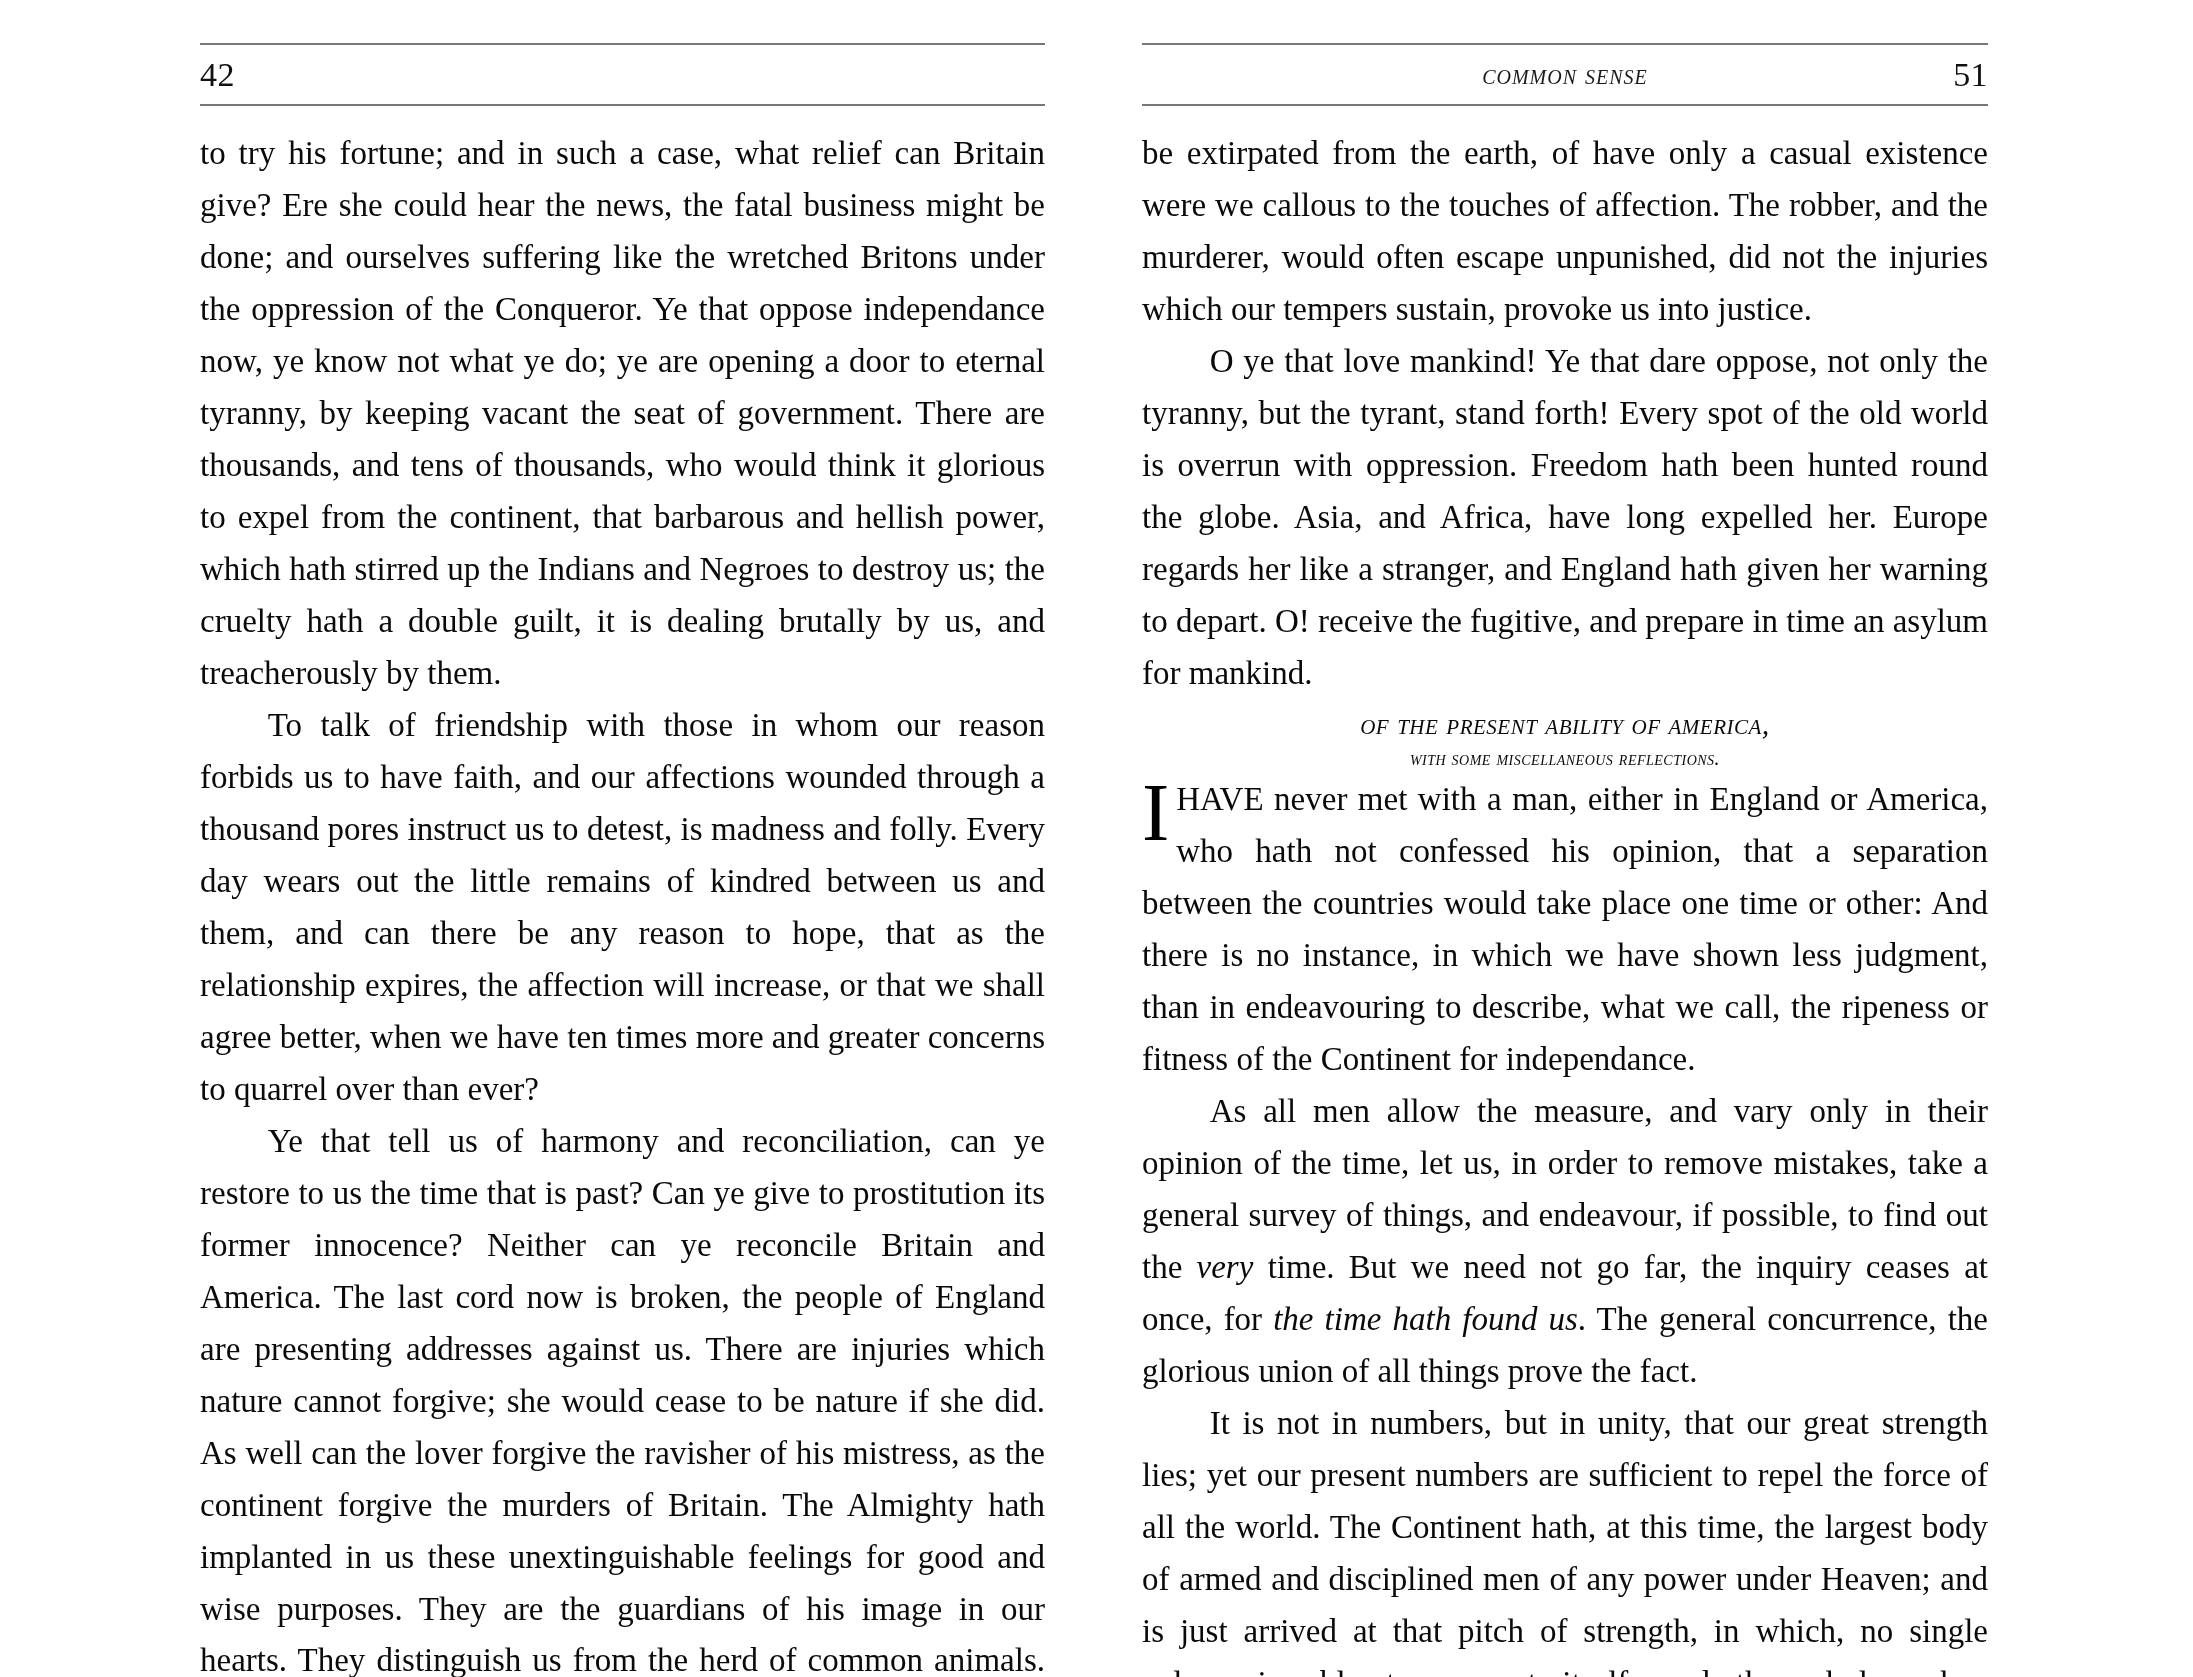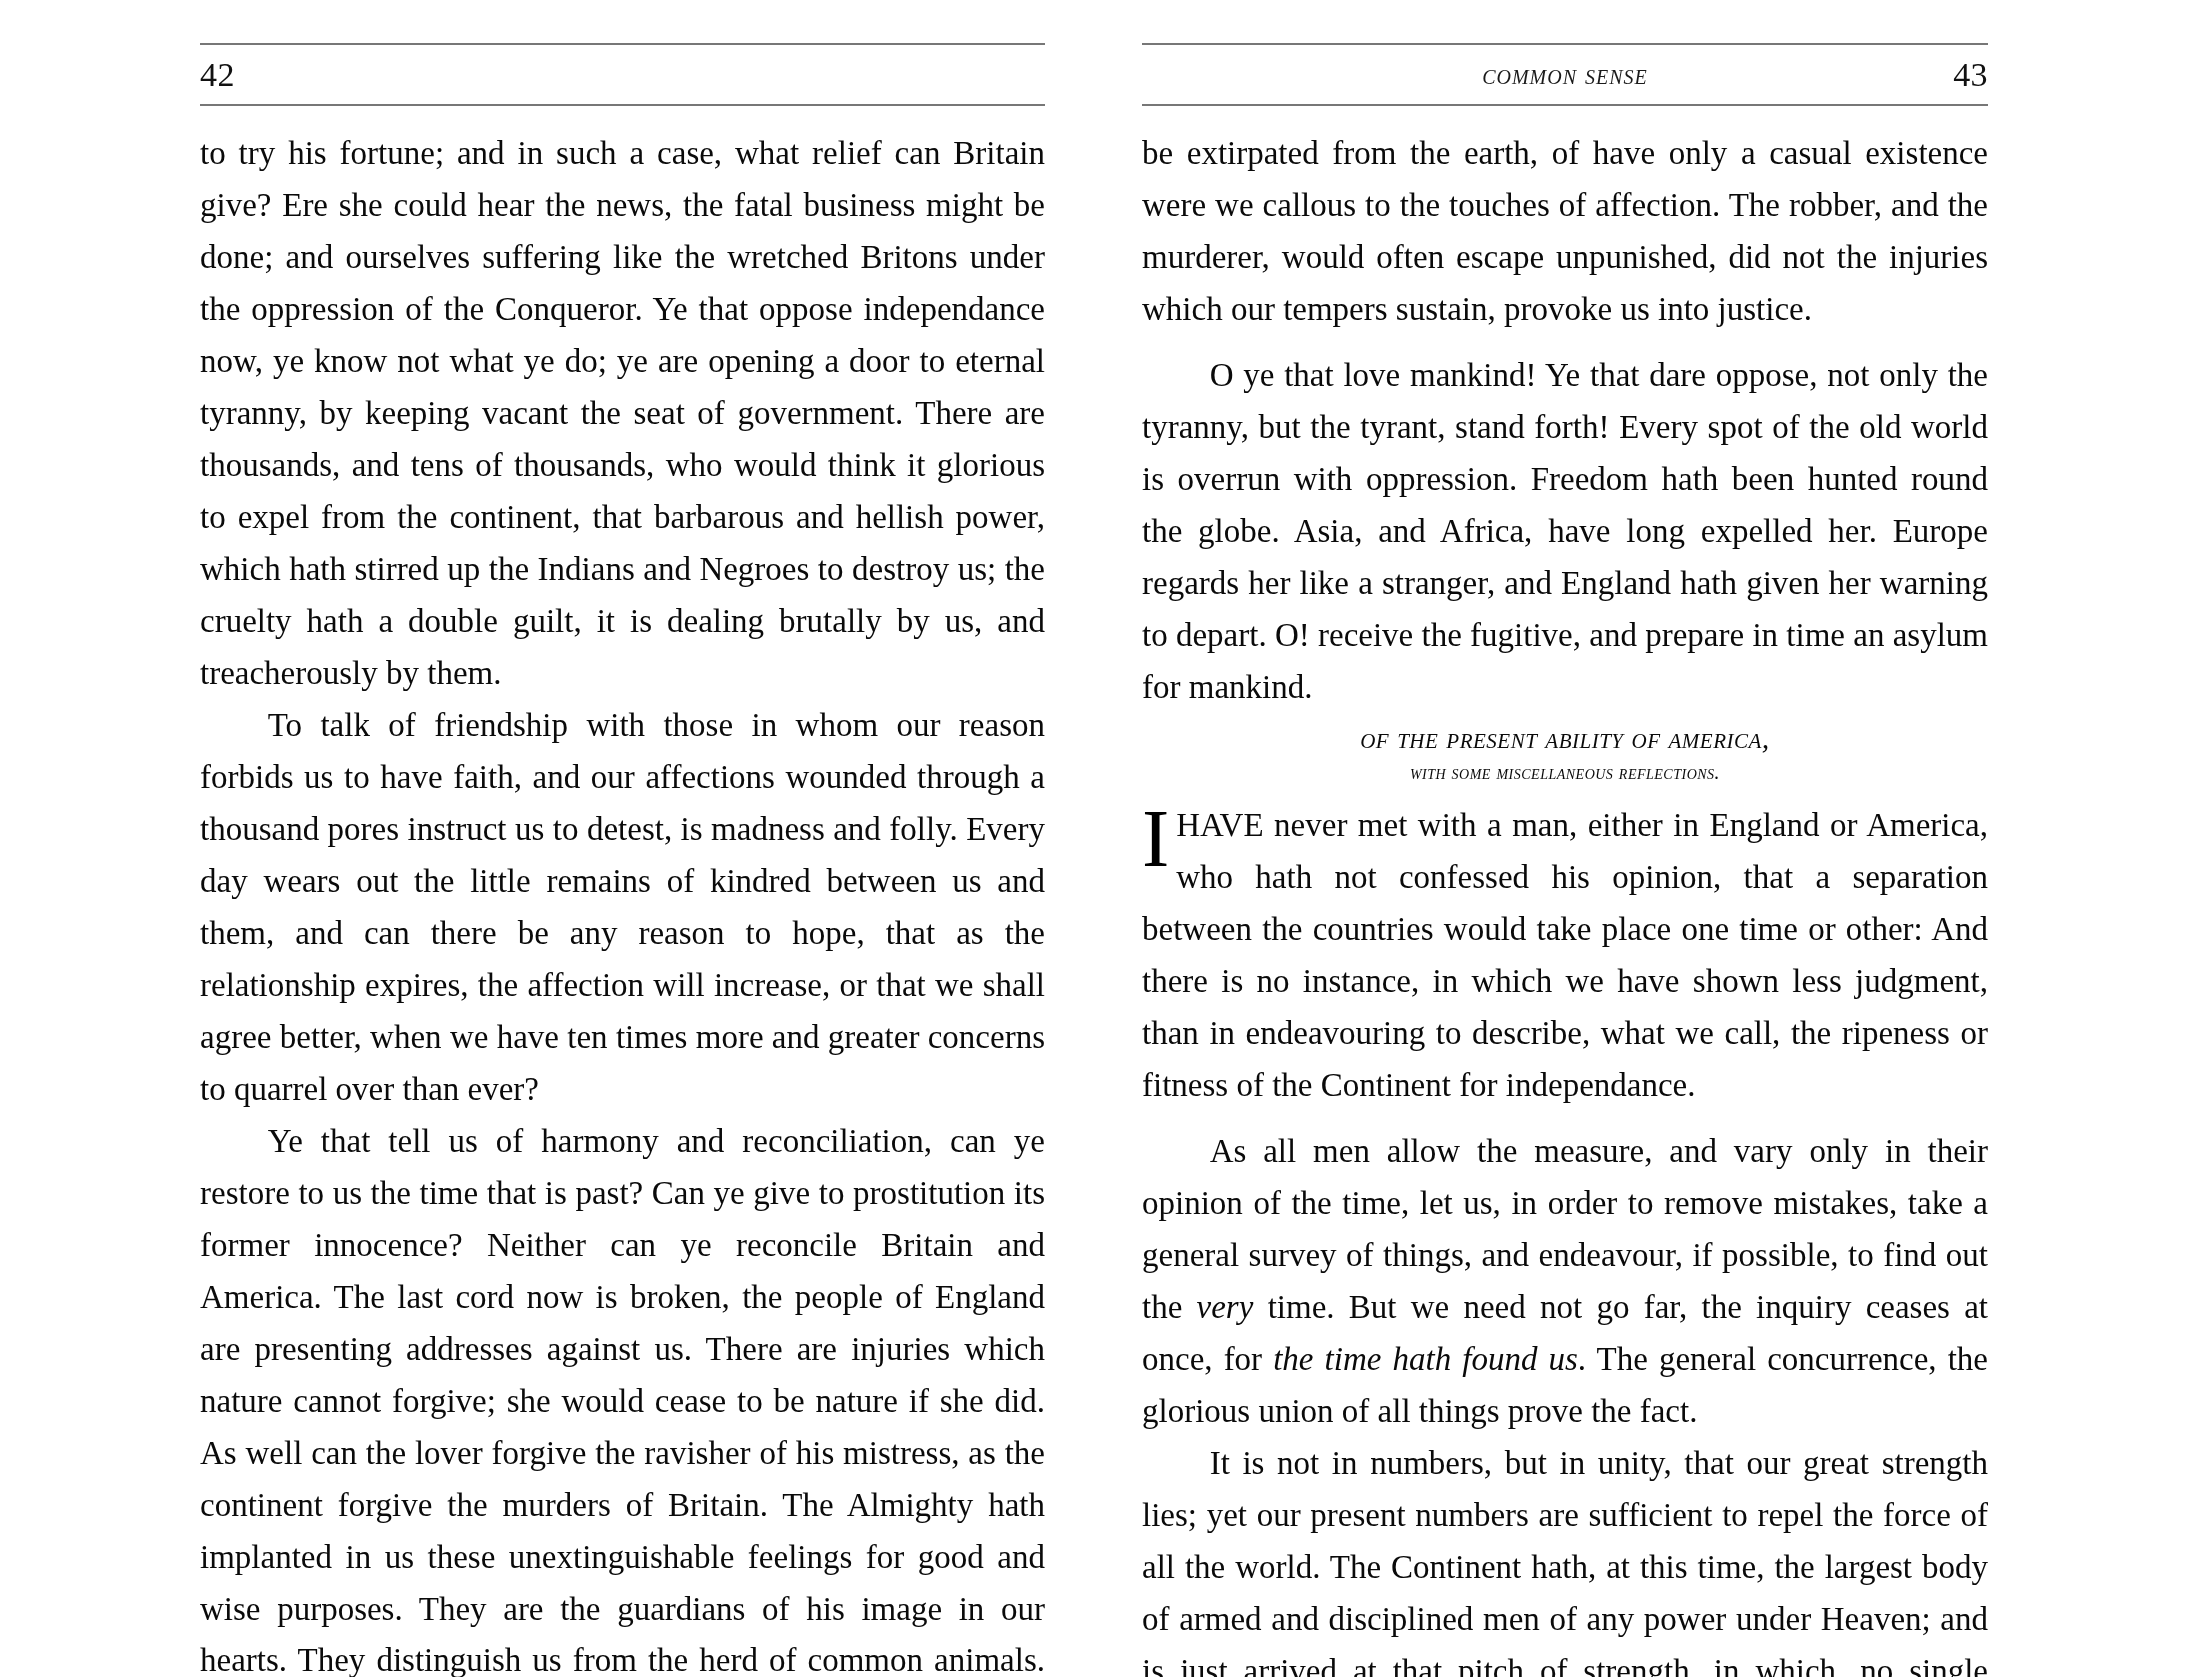--- a/index.html
+++ b/index.html
@@ -82,21 +82,20 @@
     text-indent: 0;
   }
   .column p.indent {
     text-indent: 2.05em;
   }
   .column p:last-child {
     text-align-last: justify;
   }
   .column p.flush-last {
     text-align-last: left;
-    margin-top: 14px;
   }
 
   
   .section-head {
     text-align: center;
     font-style: italic;
     font-variant: small-caps;
     text-transform: lowercase;
     font-size: 30px;
     line-height: 1.38;
@@ -141,21 +140,21 @@
       <p class="indent">To talk of friendship with those in whom our reason forbids us to have faith, and our affections wounded through a thousand pores instruct us to detest, is madness and folly. Every day wears out the little remains of kindred between us and them, and can there be any reason to hope, that as the relationship expires, the affection will increase, or that we shall agree better, when we have ten times more and greater concerns to quarrel over than ever?</p>
       <p class="indent">Ye that tell us of harmony and reconciliation, can ye restore to us the time that is past? Can ye give to prostitution its former innocence? Neither can ye reconcile Britain and America. The last cord now is broken, the people of England are presenting addresses against us. There are injuries which nature cannot forgive; she would cease to be nature if she did. As well can the lover forgive the ravisher of his mistress, as the continent forgive the murders of Britain. The Almighty hath implanted in us these unextinguishable feelings for good and wise purposes. They are the guardians of his image in our hearts. They distinguish us from the herd of common animals. The social compact would dissolve, and justice</p>
     </div>
 
   </div>
 
   <div class="page page-right">
 
     <div class="running-head rh-right">
       <span class="title-center smallcaps rh-italic">Common Sense</span>
-      <span class="folio">43</span>
+      <span class="folio">51</span>
     </div>
 
     <div class="column">
 
       <p>be extirpated from the earth, of have only a casual existence were we callous to the touches of affection. The robber, and the murderer, would often escape unpunished, did not the injuries which our tempers sustain, provoke us into justice.</p>
 
       <p class="indent flush-last">O ye that love mankind! Ye that dare oppose, not only the tyranny, but the tyrant, stand forth! Every spot of the old world is overrun with oppression. Freedom hath been hunted round the globe. Asia, and Africa, have long expelled her. Europe regards her like a stranger, and England hath given her warning to depart. O! receive the fugitive, and prepare in time an asylum for mankind.</p>
 
       <div class="section-head">
         <span>Of the present ability of America,</span>

